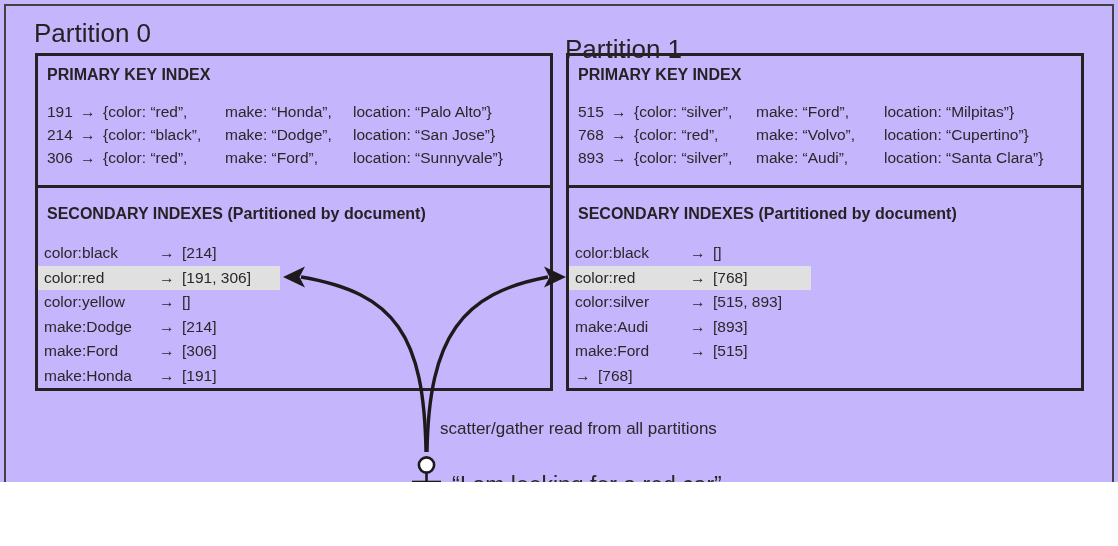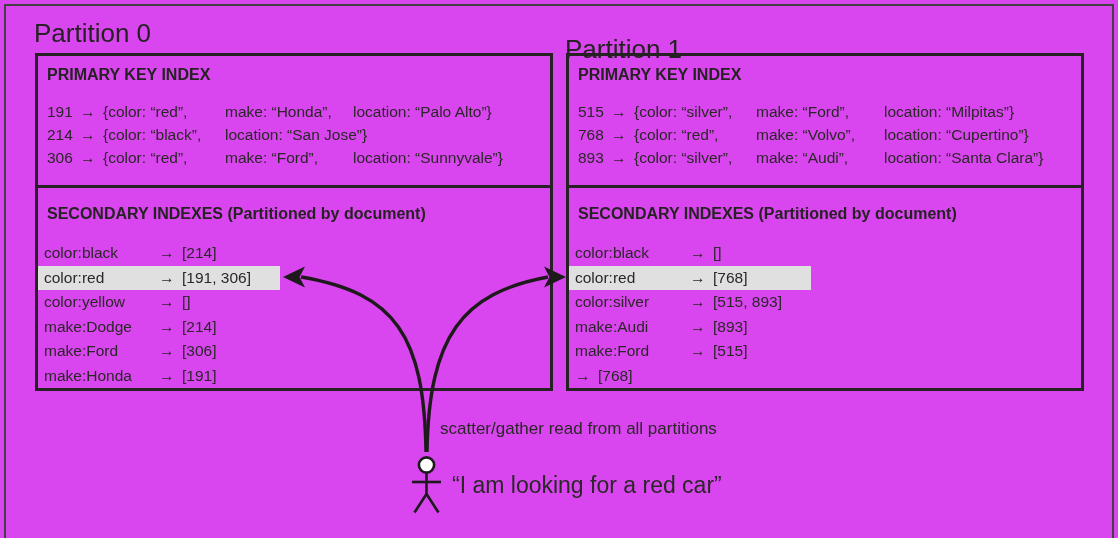--- a/index.html
+++ b/index.html
@@ -1,21 +1,21 @@
 <!DOCTYPE html>
 <html><head>
 <meta charset="utf-8">
 <style>
   * { box-sizing: border-box; }
   html, body { margin: 0; padding: 0; background: #ffffff; }
   .canvas {
     position: relative;
     width: 1118px;
-    height: 538px;
-    background: #d946ef;
+    height: 482px;
+    background: #c4b5fd;
     font-family: "Liberation Sans", "DejaVu Sans", sans-serif;
     color: #2b2728;
     overflow: hidden;
   }
   .frame {
     position: absolute;
     left: 4px; top: 4px;
     width: 1110px; height: 538px;
     border: 2px solid #414141;
   }
@@ -116,20 +116,21 @@
         <span class="c-key">191</span>
         <span class="c-arrow">→</span>
         <span class="c-color">{color: “red”,</span>
         <span class="c-make">make: “Honda”,</span>
         <span class="c-loc">location: “Palo Alto”}</span>
       </div>
       <div class="pk-row">
         <span class="c-key">214</span>
         <span class="c-arrow">→</span>
         <span class="c-color">{color: “black”,</span>
+        <span class="c-make">make: “Dodge”,</span>
         <span class="c-loc">location: “San Jose”}</span>
       </div>
       <div class="pk-row">
         <span class="c-key">306</span>
         <span class="c-arrow">→</span>
         <span class="c-color">{color: “red”,</span>
         <span class="c-make">make: “Ford”,</span>
         <span class="c-loc">location: “Sunnyvale”}</span>
       </div>
     </div>

